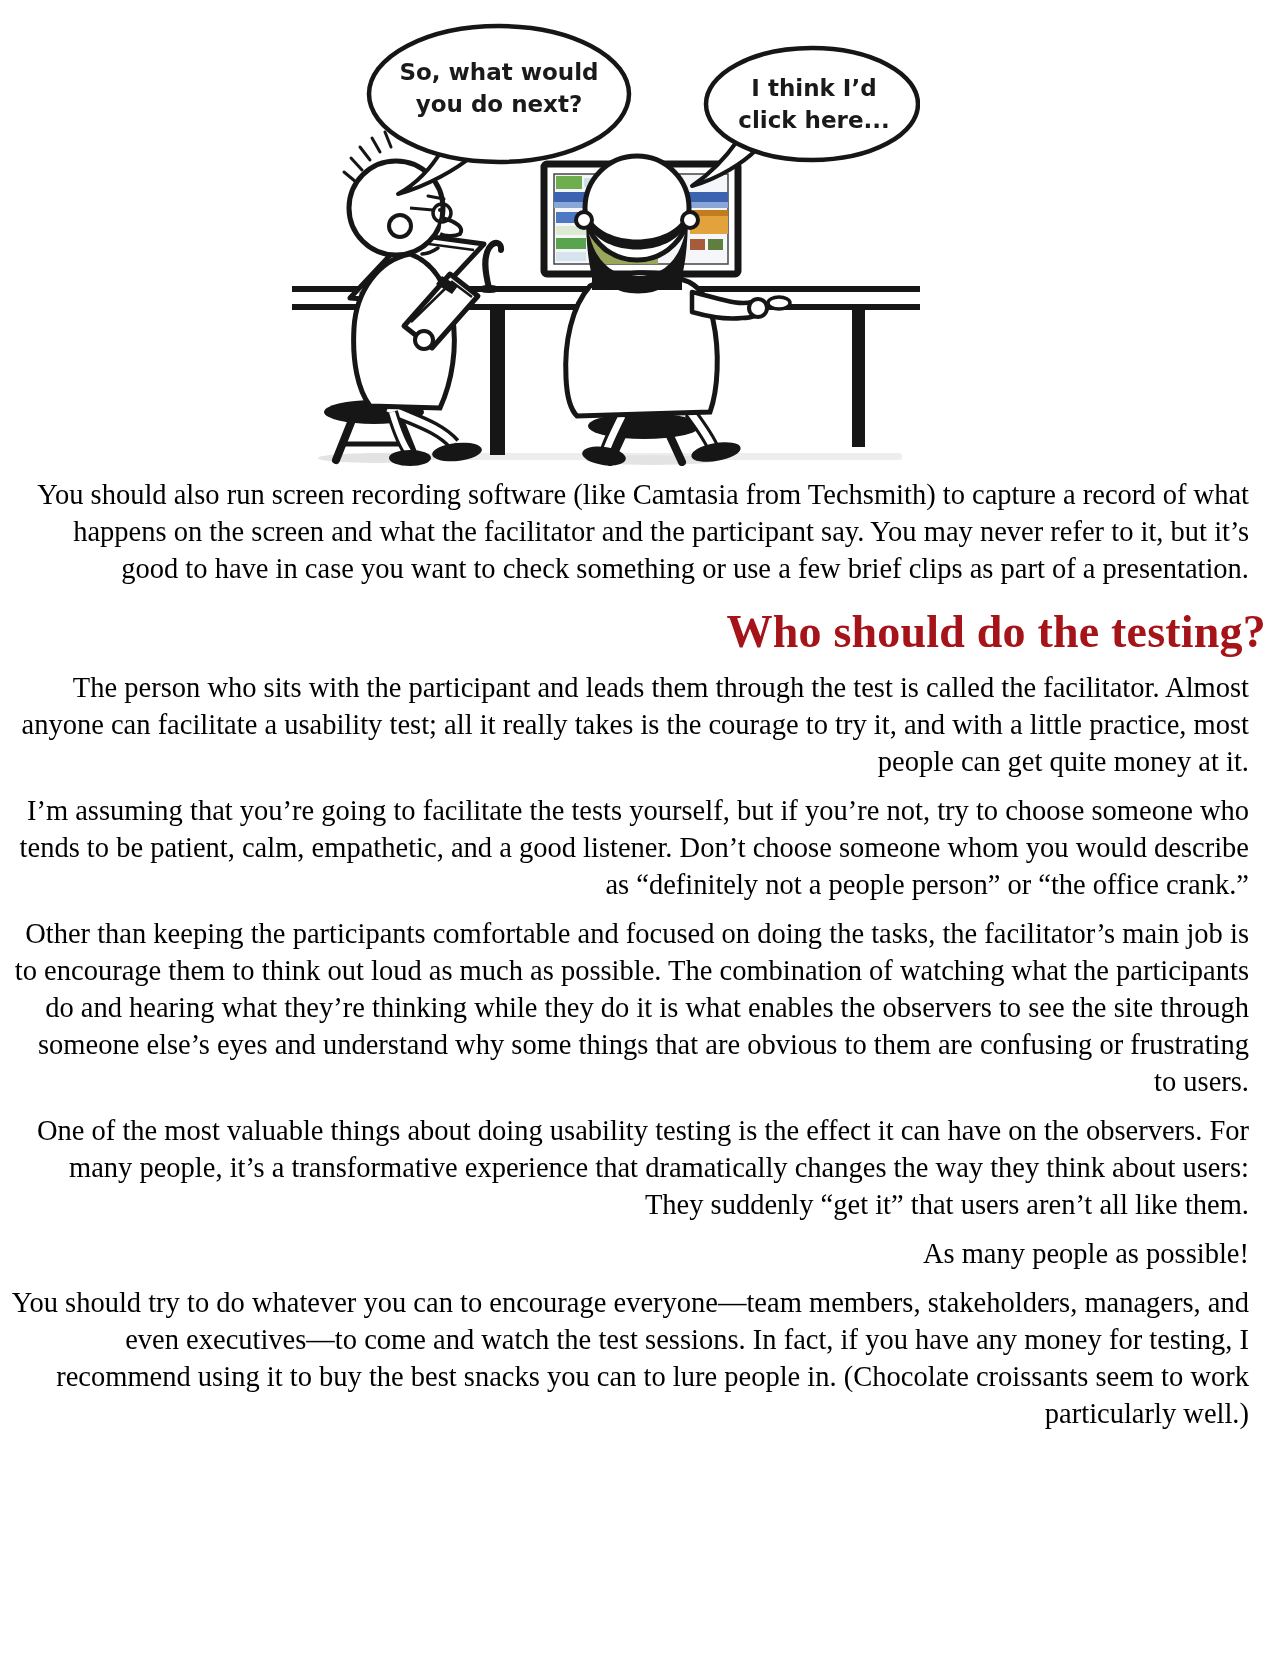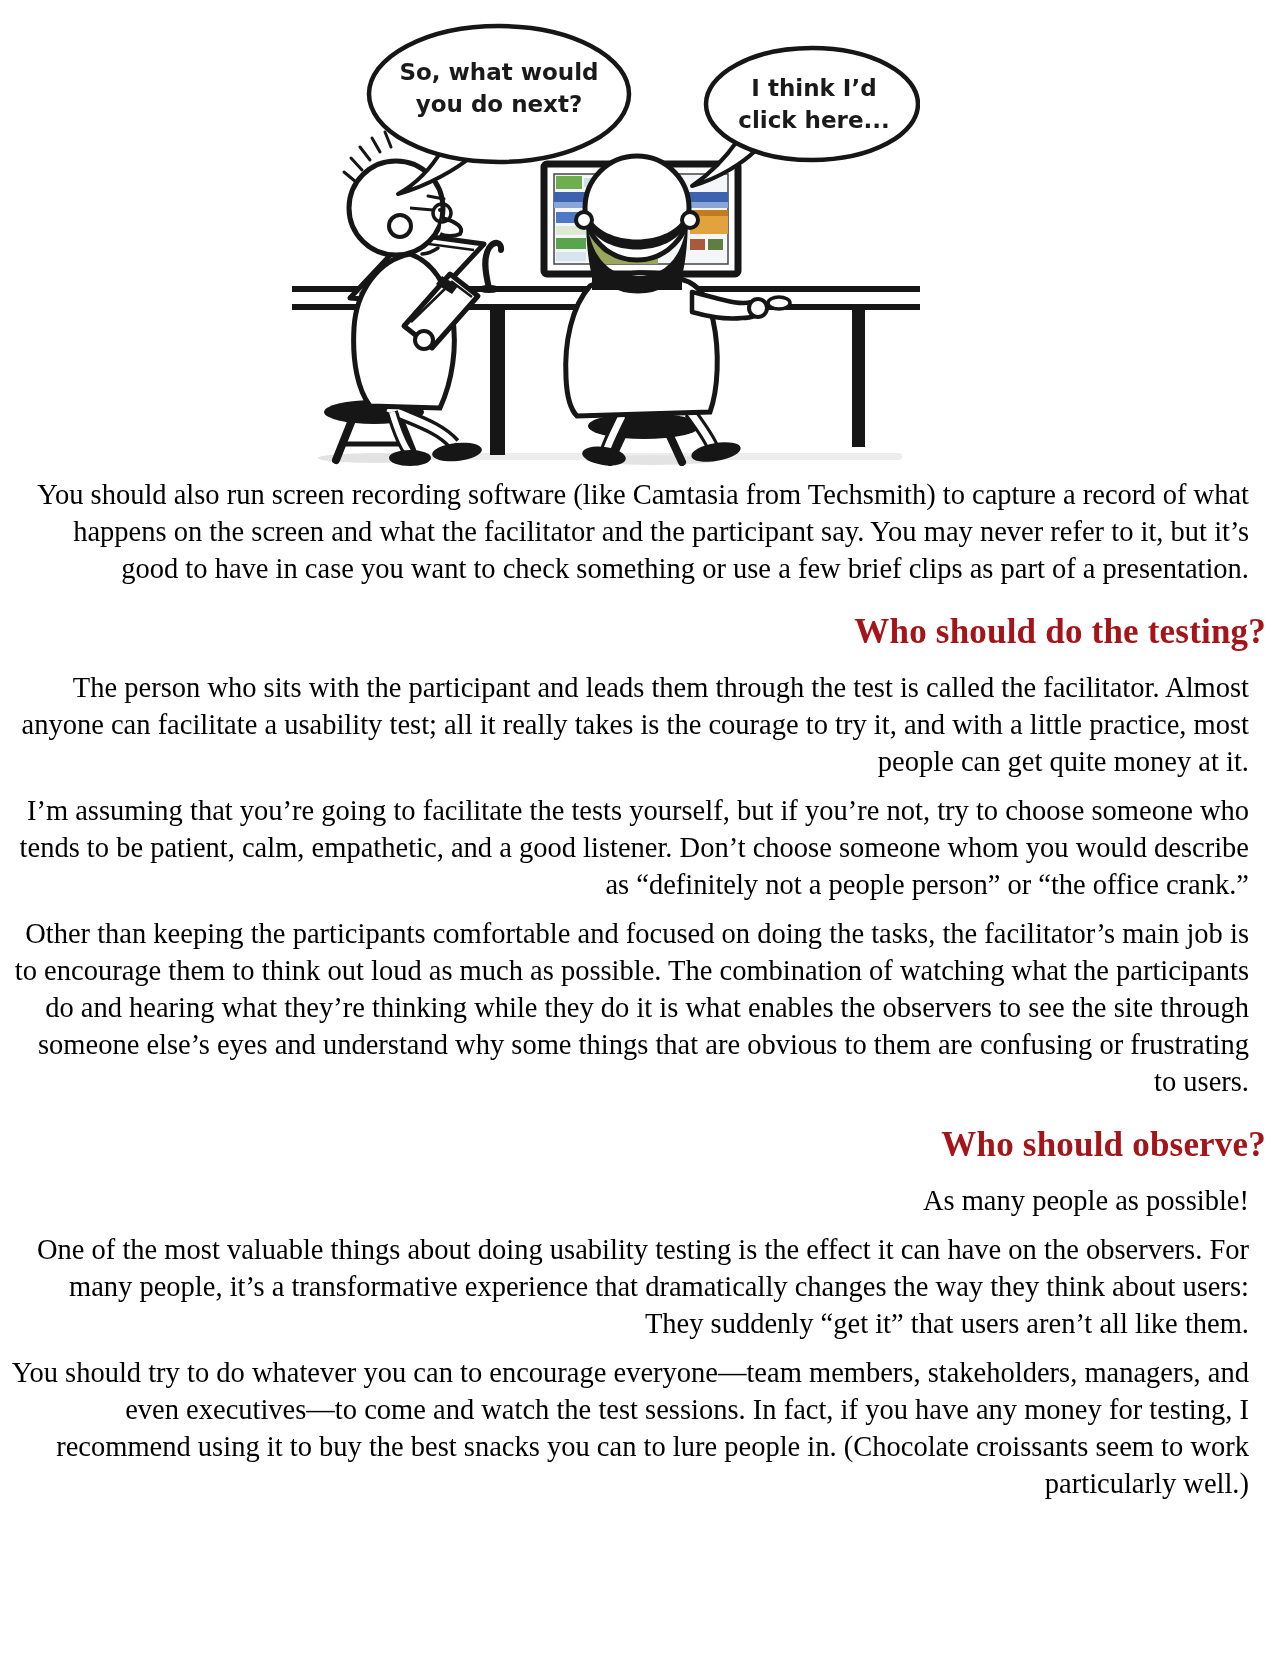--- a/index.html
+++ b/index.html
@@ -10,21 +10,21 @@
   .cartoon{margin:8px 0 10px 292px;width:630px;height:458px;}
   .cartoon svg{display:block;}
   .bubble-text{
     font-family:"DejaVu Sans",sans-serif;font-weight:700;font-size:23px;
     fill:#1a1a1a;text-anchor:middle;
   }
   .body-text{padding:0 14px 0 10px;font-size:28.5px;line-height:37px;}
   .body-text p{margin:0 17px 12px 0;}
   .body-text h2{
     font-family:"Liberation Serif",serif;font-weight:700;
-    font-size:35px;line-height:42px;margin:24px 0 16px 0;
+    font-size:46px;line-height:42px;margin:24px 0 16px 0;
     color:#a51419;letter-spacing:.2px;
   }
 </style>
 </head>
 <body>
 
 <main class="page">
 
   <figure class="cartoon">
     <svg viewBox="0 0 628 458" width="628" height="458">
@@ -151,19 +151,18 @@
       </g>
     </svg>
   </figure>
 
   <section class="body-text">
     <p>You should also run screen recording software (like Camtasia from Techsmith) to capture a record of what happens on the screen and what the facilitator and the participant say. You may never refer to it, but it’s good to have in case you want to check something or use a few brief clips as part of a presentation.</p>
     <h2>Who should do the testing?</h2>
     <p>The person who sits with the participant and leads them through the test is called the facilitator. Almost anyone can facilitate a usability test; all it really takes is the courage to try it, and with a little practice, most people can get quite money at it.</p>
     <p>I’m assuming that you’re going to facilitate the tests yourself, but if you’re not, try to choose someone who tends to be patient, calm, empathetic, and a good listener. Don’t choose someone whom you would describe as “definitely not a people person” or “the office crank.”</p>
     <p>Other than keeping the participants comfortable and focused on doing the tasks, the facilitator’s main job is to encourage them to think out loud as much as possible. The combination of watching what the participants do and hearing what they’re thinking while they do it is what enables the observers to see the site through someone else’s eyes and understand why some things that are obvious to them are confusing or frustrating to users.</p>
-    <h2>Who should observe?</h2>
+    <p>One of the most valuable things about doing usability testing is the effect it can have on the observers. For many people, it’s a transformative experience that dramatically changes the way they think about users: They suddenly “get it” that users aren’t all like them.</p>
     <p>As many people as possible!</p>
-    <p>One of the most valuable things about doing usability testing is the effect it can have on the observers. For many people, it’s a transformative experience that dramatically changes the way they think about users: They suddenly “get it” that users aren’t all like them.</p>
     <p>You should try to do whatever you can to encourage everyone—team members, stakeholders, managers, and even executives—to come and watch the test sessions. In fact, if you have any money for testing, I recommend using it to buy the best snacks you can to lure people in. (Chocolate croissants seem to work particularly well.)</p>
   </section>
 
 </main>
 
 </body></html>

